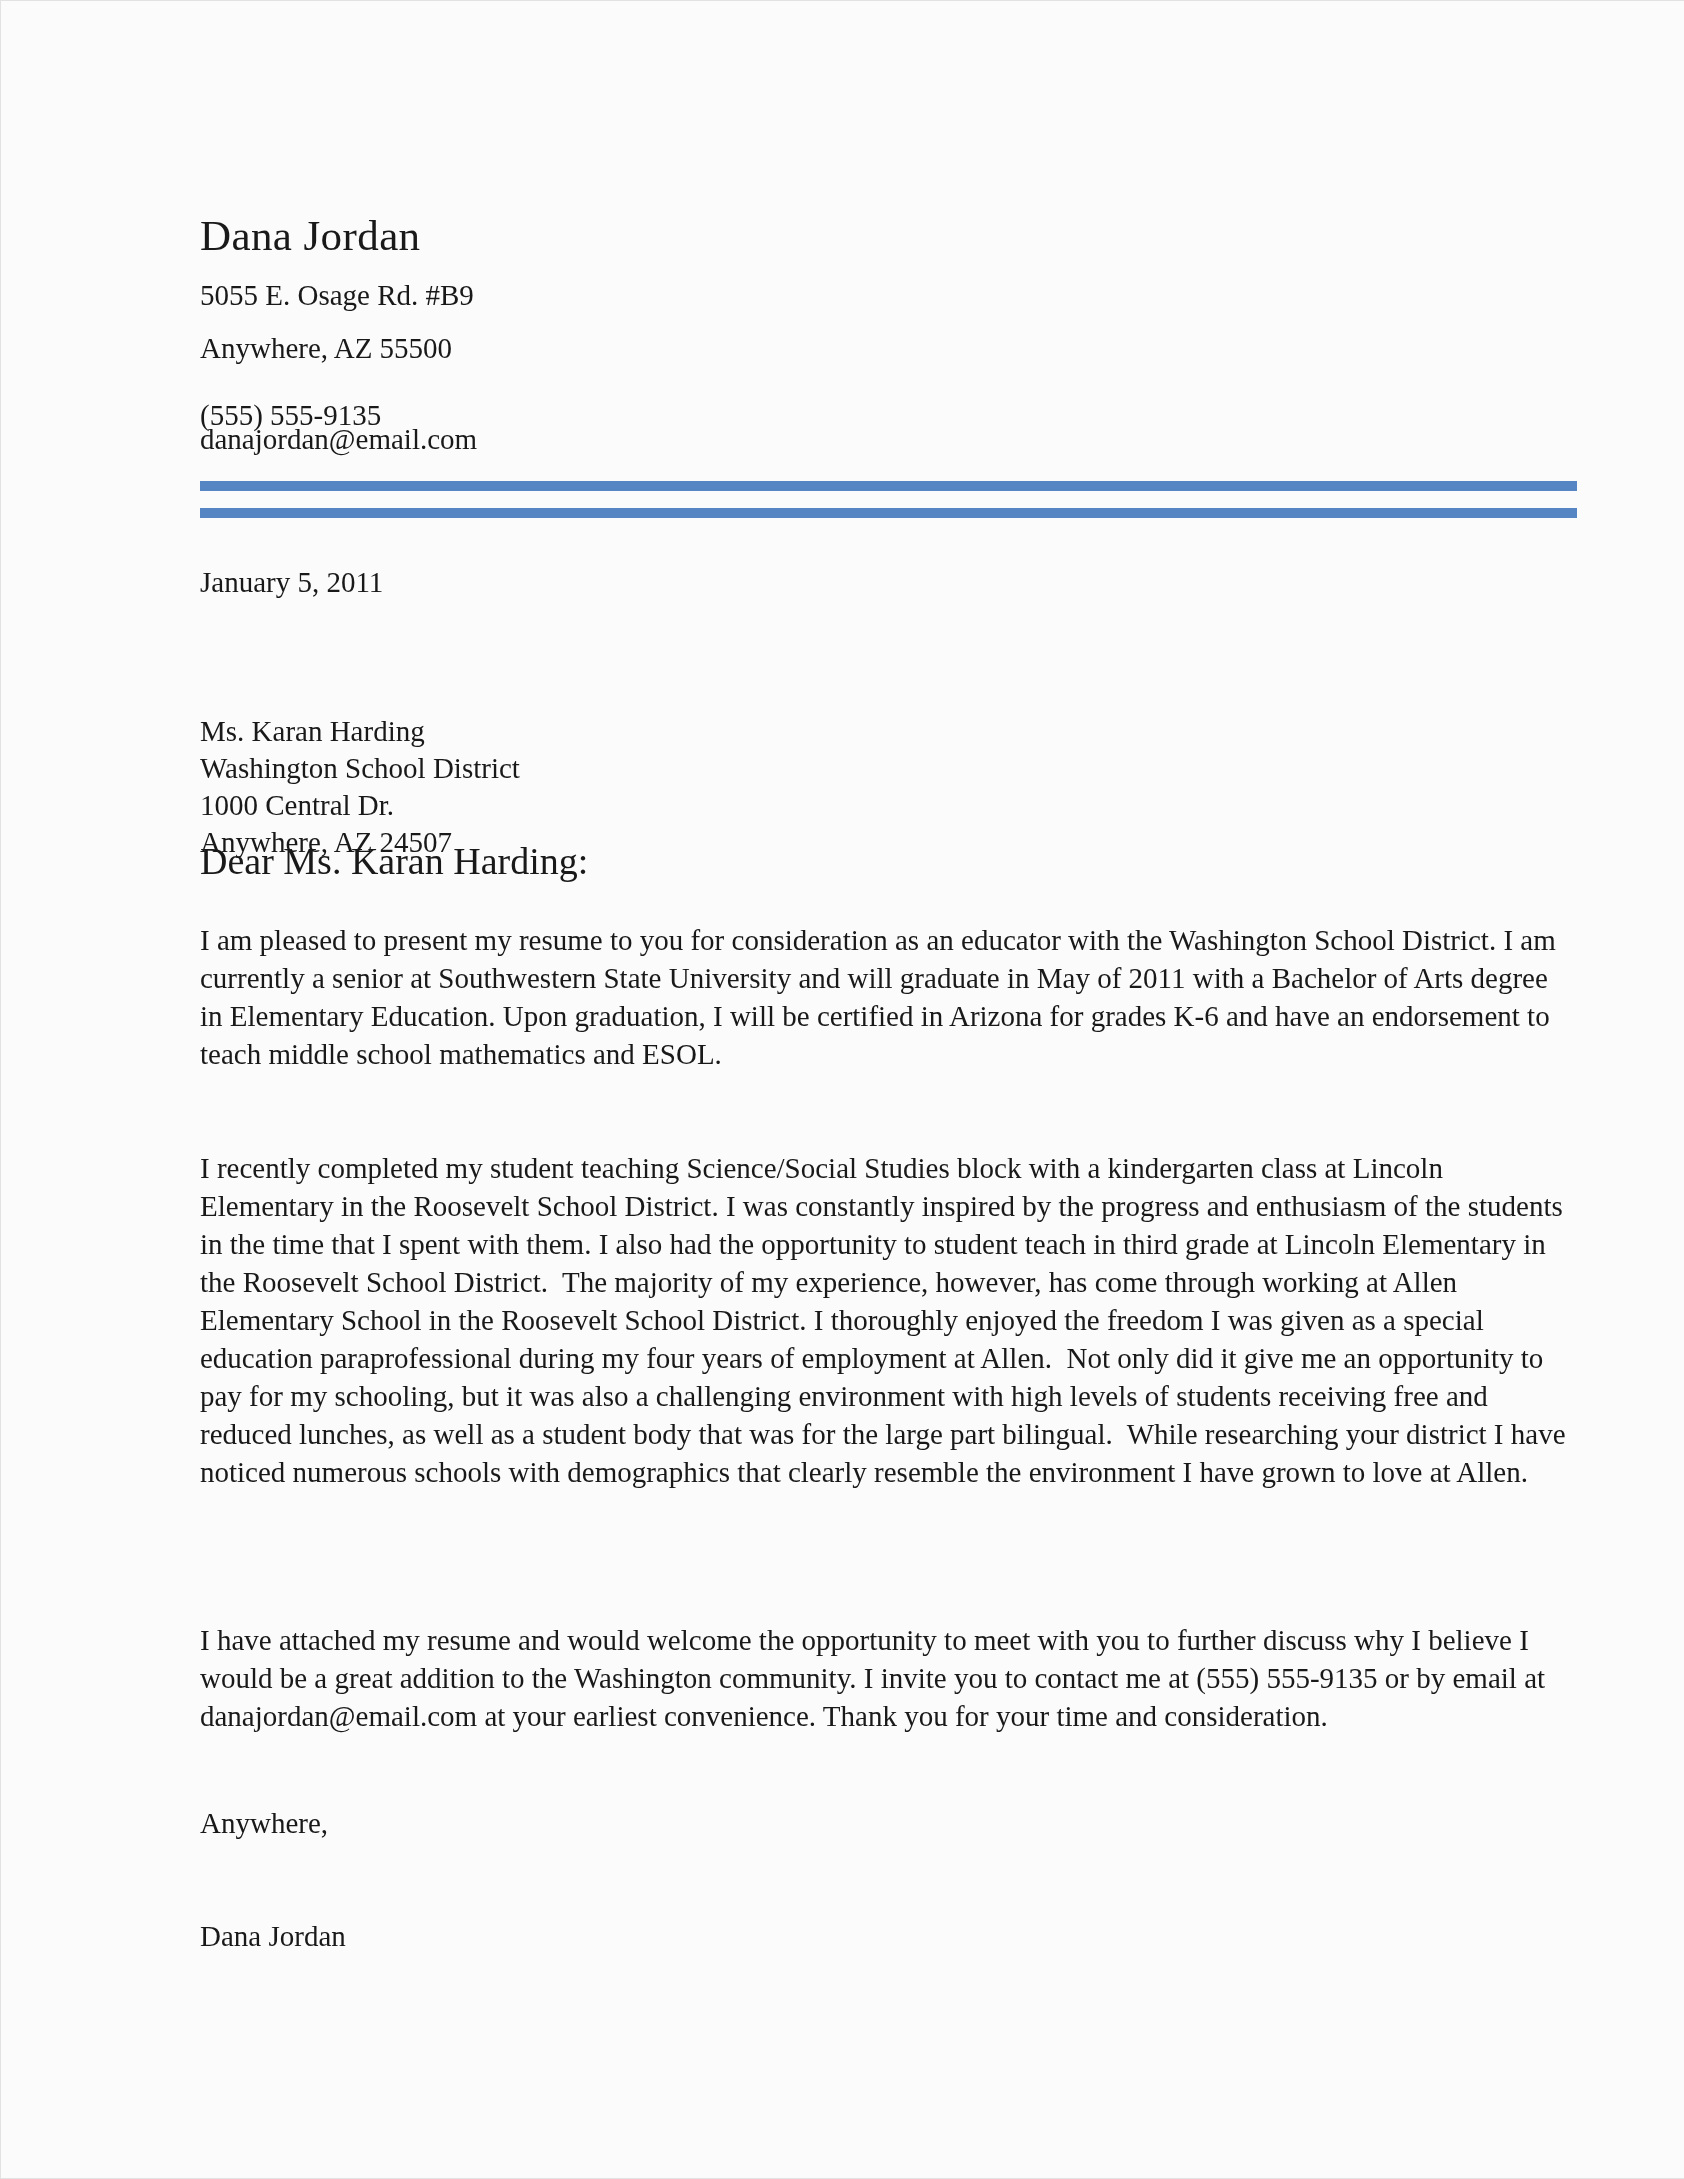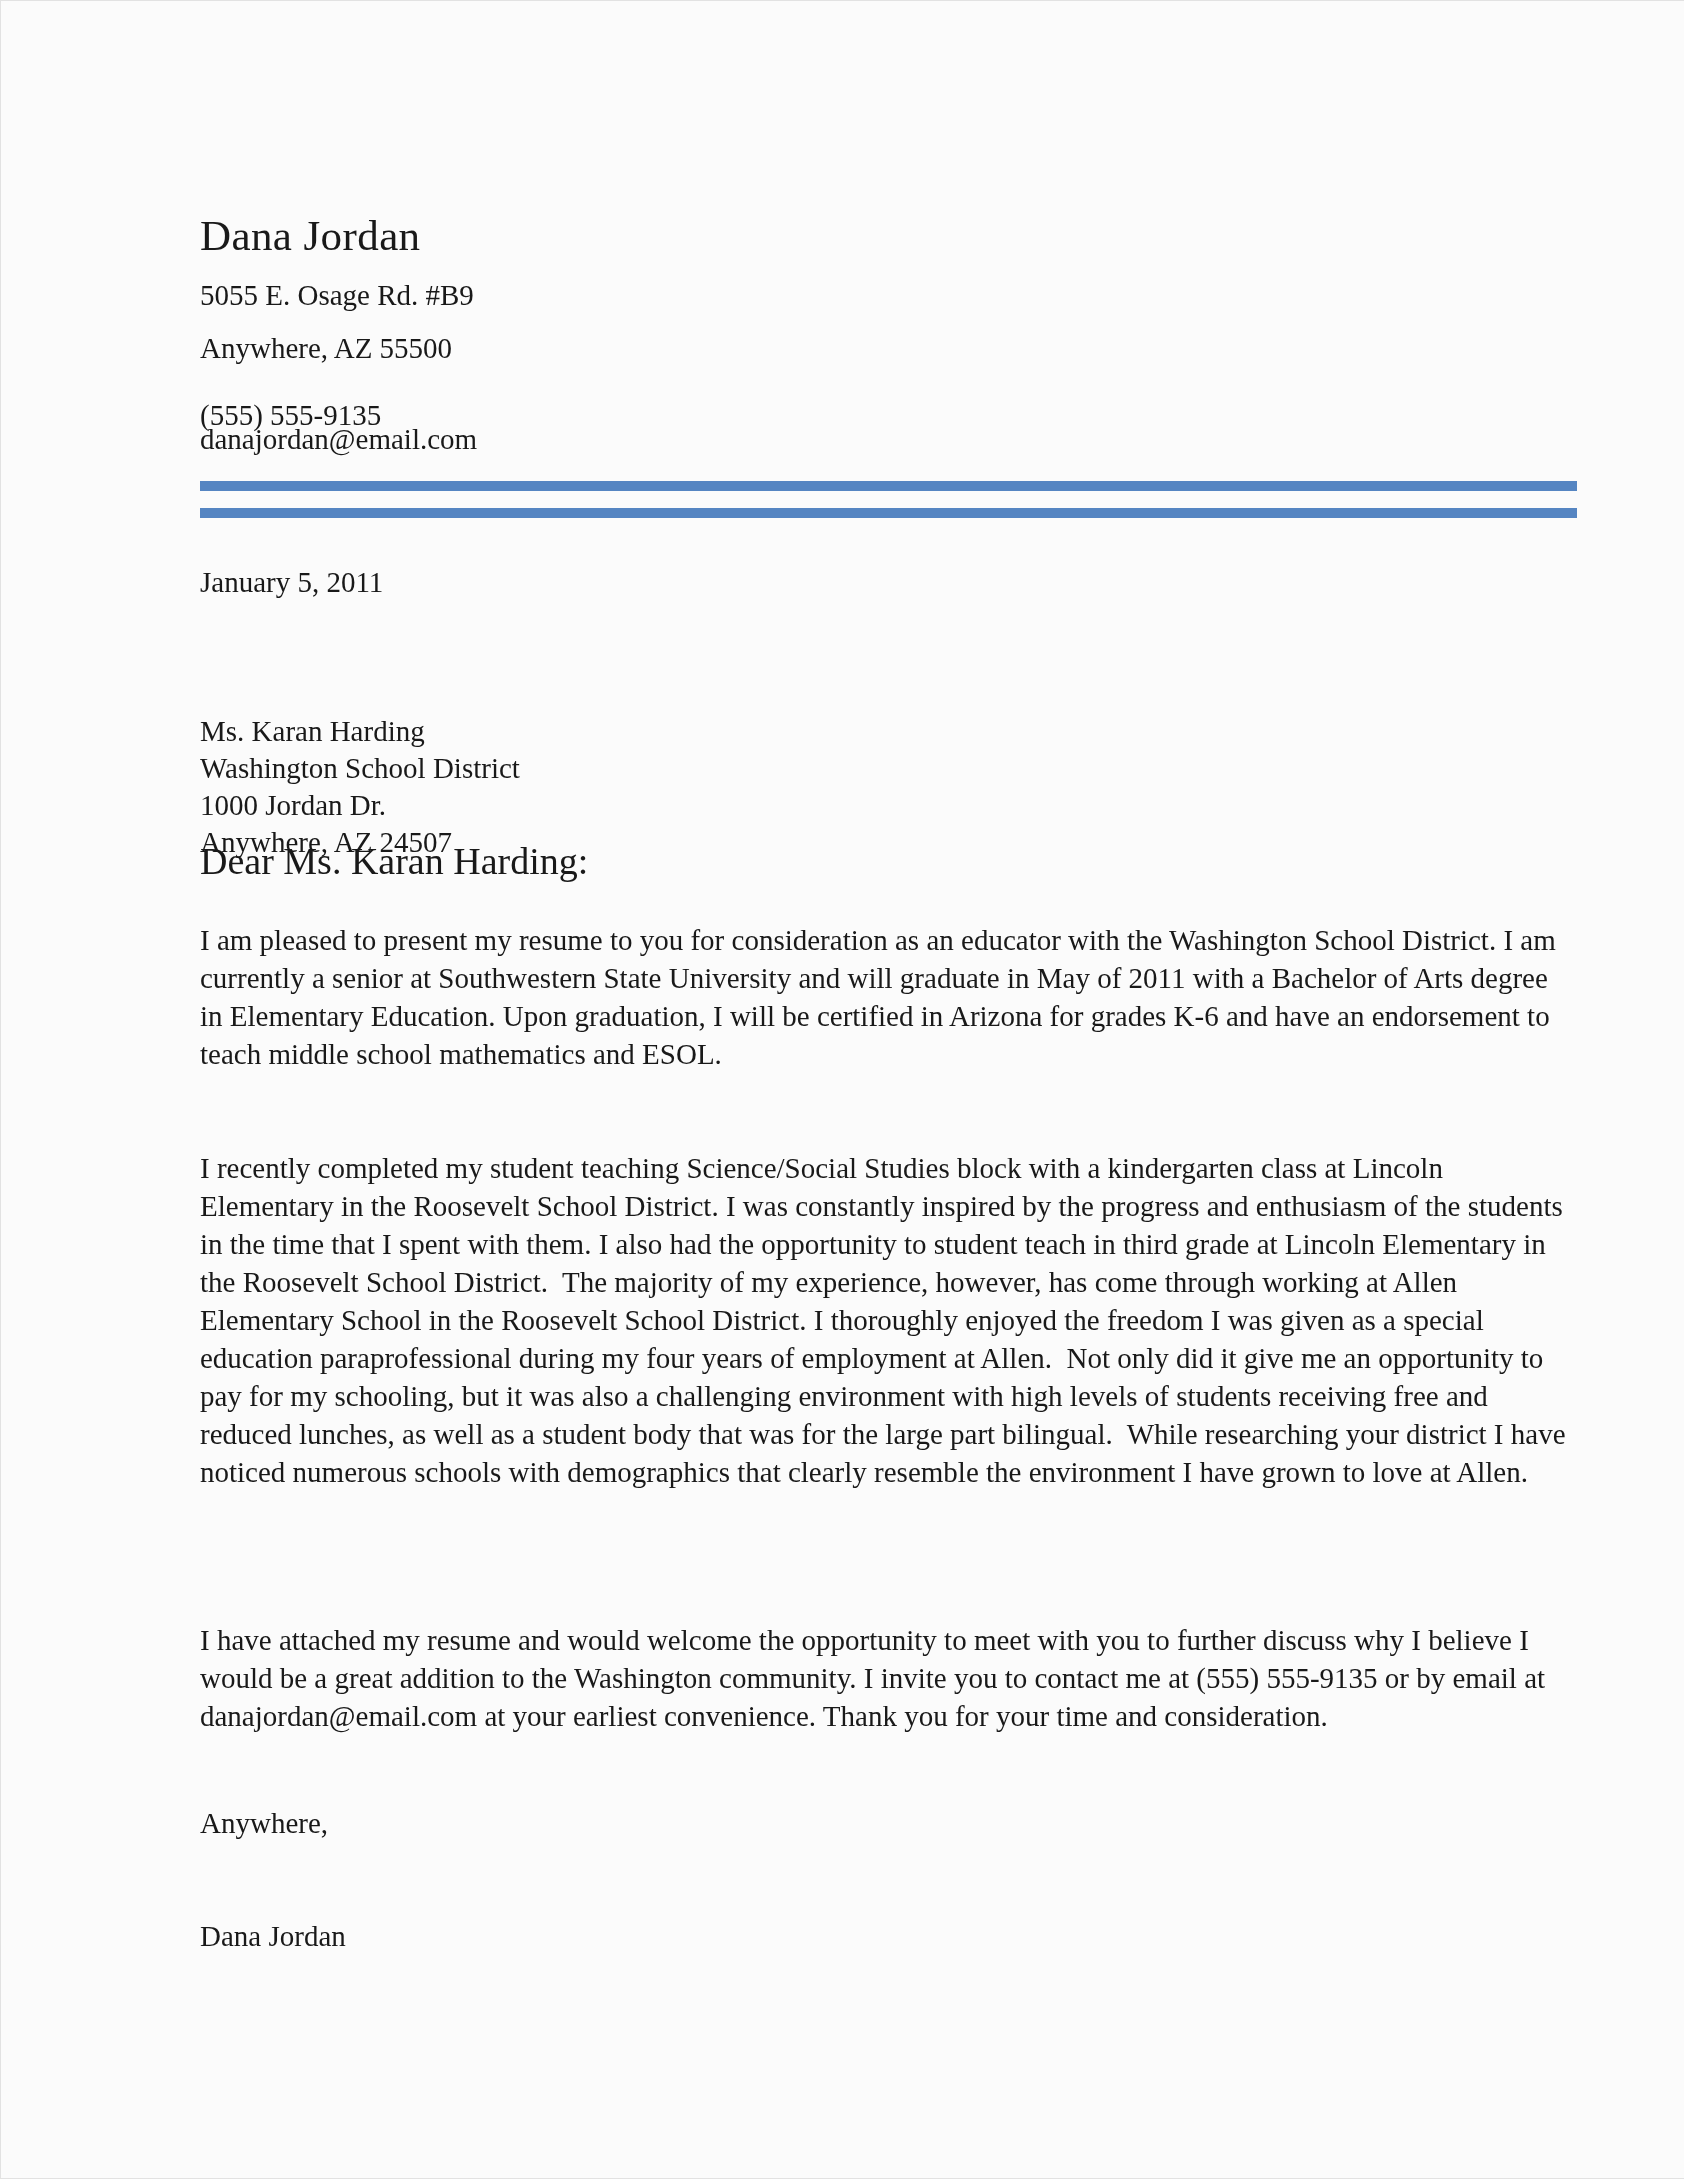--- a/index.html
+++ b/index.html
@@ -65,21 +65,21 @@
   <div class="abs hline email">danajordan@email.com</div>
   <div class="rule rule-top"></div>
   <div class="rule rule-bottom"></div>
 </header>
 
 <div class="abs dateline">January 5, 2011</div>
 
 <div class="abs recipient">
   <div>Ms. Karan Harding</div>
   <div>Washington School District</div>
-  <div>1000 Jordan Dr.</div>
+  <div>1000 Central Dr.</div>
   <div>Anywhere, AZ 24507</div>
 </div>
 
 <div class="abs salutation">Dear Ms. Karan Harding:</div>
 
 <p class="para p1">I am pleased to present my resume to you for consideration as an educator with the Washington School District. I am currently a senior at Southwestern State University and will graduate in May of 2011 with a Bachelor of Arts degree in Elementary Education. Upon graduation, I will be certified in Arizona for grades K-6 and have an endorsement to teach middle school mathematics and ESOL.</p>
 
 <p class="para p2">I recently completed my student teaching Science/Social Studies block with a kindergarten class at Lincoln Elementary in the Roosevelt School District. I was constantly inspired by the progress and enthusiasm of the students in the time that I spent with them. I also had the opportunity to student teach in third grade at Lincoln Elementary in the Roosevelt School District.  The majority of my experience, however, has come through working at Allen Elementary School in the Roosevelt School District. I thoroughly enjoyed the freedom I was given as a special education paraprofessional during my four years of employment at Allen.  Not only did it give me an opportunity to pay for my schooling, but it was also a challenging environment with high levels of students receiving free and reduced lunches, as well as a student body that was for the large part bilingual.  While researching your district I have noticed numerous schools with demographics that clearly resemble the environment I have grown to love at Allen.</p>
 
 <p class="para p3">I have attached my resume and would welcome the opportunity to meet with you to further discuss why I believe I would be a great addition to the Washington community. I invite you to contact me at (555) 555-9135 or by email at danajordan@email.com at your earliest convenience. Thank you for your time and consideration.</p>

